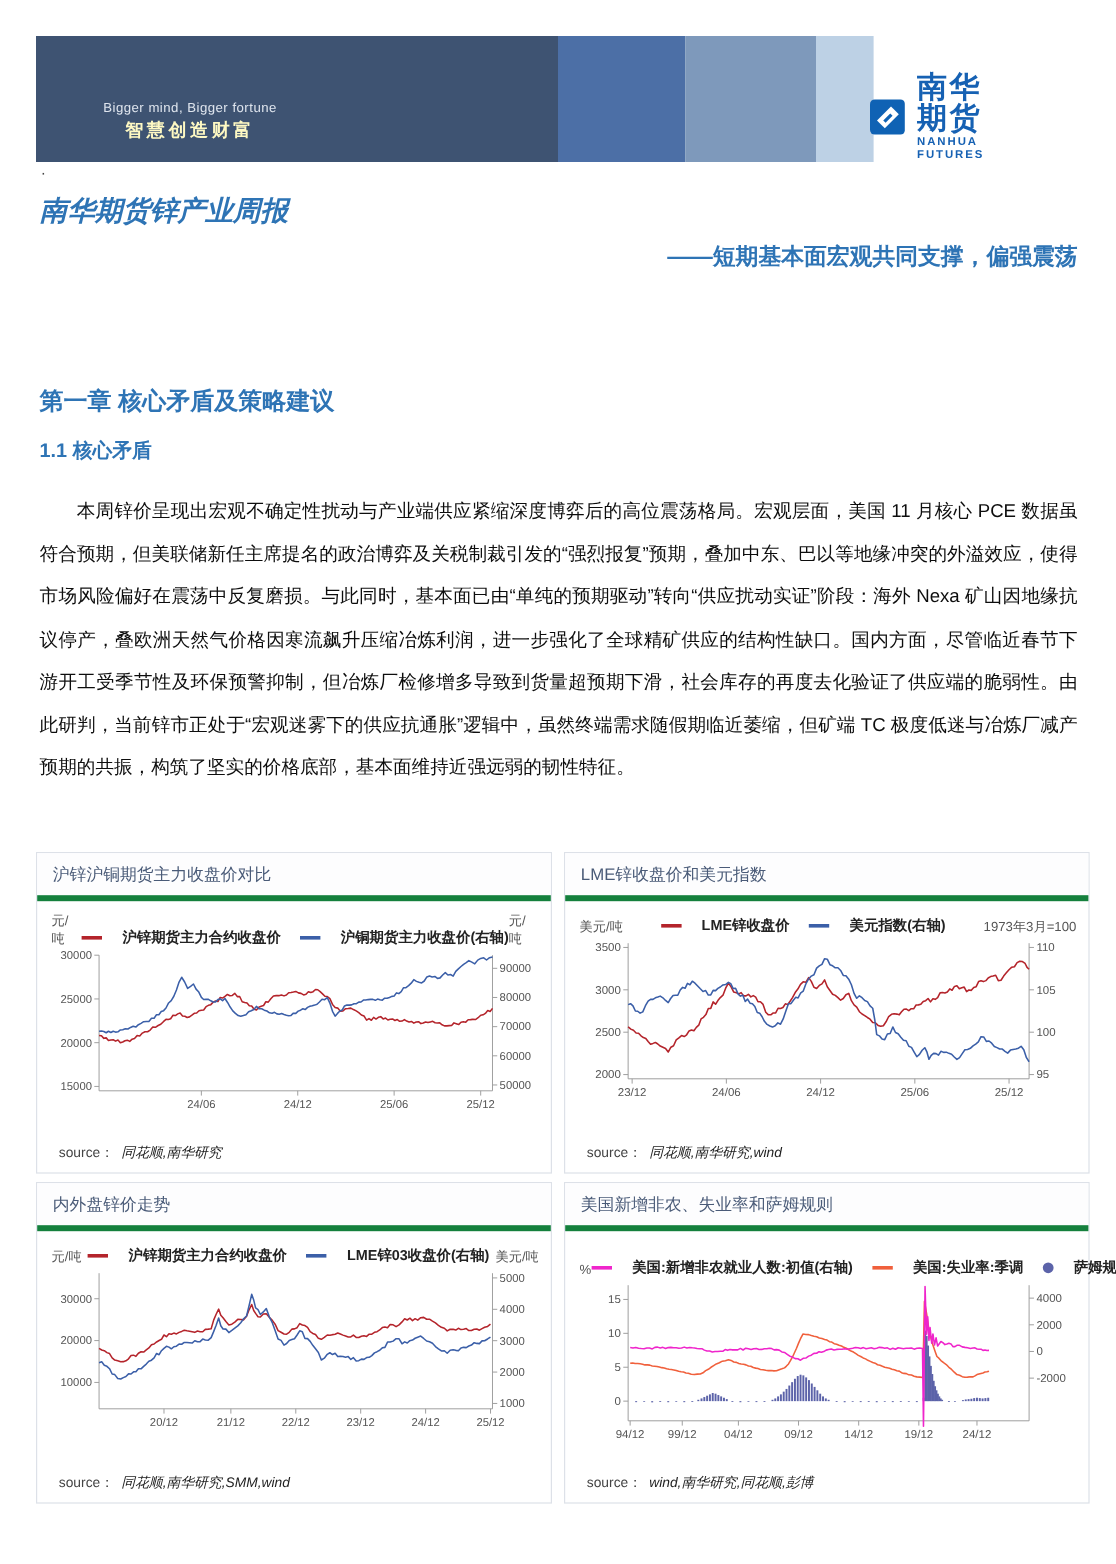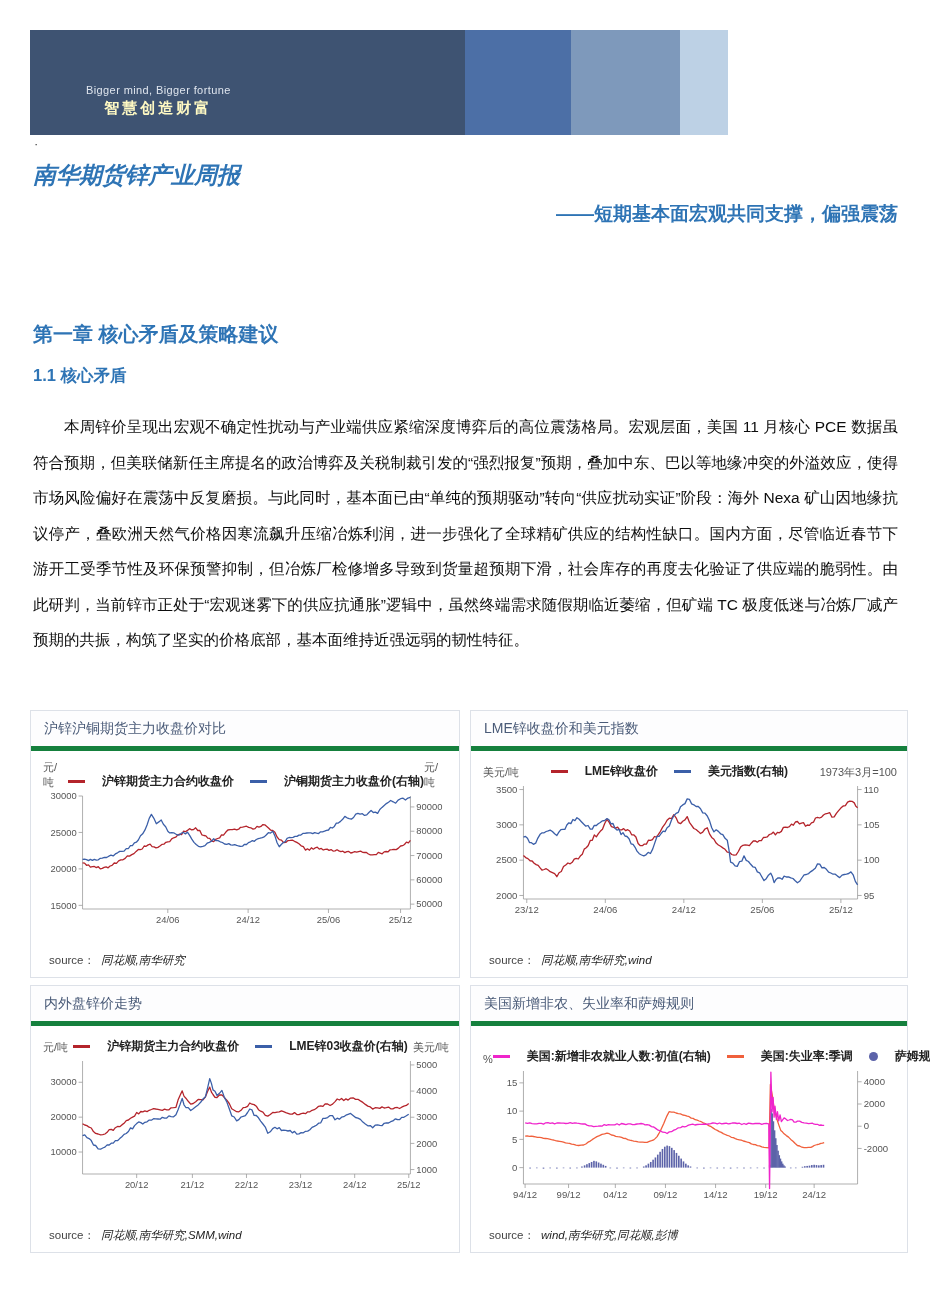--- a/index.html
+++ b/index.html
@@ -53,20 +53,31 @@
   <div class="banner">
     <div class="seg seg1">
       <div class="taglines">
         <div class="tg-en">Bigger mind, Bigger fortune</div>
         <div class="tg-cn">智慧创造财富</div>
       </div>
     </div>
     <div class="seg seg2"></div>
     <div class="seg seg3"></div>
     <div class="seg seg4"></div>
+    <div class="logo">
+      <svg width="45" height="45" viewBox="0 0 45 45">
+        <rect x="0" y="0" width="45" height="45" rx="6" fill="#0F62B4"></rect>
+        <polygon points="9,27 27,9 37,19 19,37" fill="#ffffff"></polygon>
+        <polygon points="17,27 26,18 29,21 20,30" fill="#0F62B4"></polygon>
+      </svg>
+      <div>
+        <div class="logo-cn">南华期货</div>
+        <div class="logo-en">NANHUA FUTURES</div>
+      </div>
+    </div>
   </div>
   <div class="tiny-dot">·</div>
 
   <h1 class="doc-title">南华期货锌产业周报</h1>
   <div class="doc-subtitle">——短期基本面宏观共同支撑，偏强震荡</div>
   <h2 class="chapter">第一章  核心矛盾及策略建议</h2>
   <h3 class="subsection">1.1 核心矛盾</h3>
   <p class="body-para">本周锌价呈现出宏观不确定性扰动与产业端供应紧缩深度博弈后的高位震荡格局。宏观层面，美国 11 月核心 PCE 数据虽符合预期，但美联储新任主席提名的政治博弈及关税制裁引发的“强烈报复”预期，叠加中东、巴以等地缘冲突的外溢效应，使得市场风险偏好在震荡中反复磨损。与此同时，基本面已由“单纯的预期驱动”转向“供应扰动实证”阶段：海外 Nexa 矿山因地缘抗议停产，叠欧洲天然气价格因寒流飙升压缩冶炼利润，进一步强化了全球精矿供应的结构性缺口。国内方面，尽管临近春节下游开工受季节性及环保预警抑制，但冶炼厂检修增多导致到货量超预期下滑，社会库存的再度去化验证了供应端的脆弱性。由此研判，当前锌市正处于“宏观迷雾下的供应抗通胀”逻辑中，虽然终端需求随假期临近萎缩，但矿端 TC 极度低迷与冶炼厂减产预期的共振，构筑了坚实的价格底部，基本面维持近强远弱的韧性特征。</p>
 
   <div class="charts">

